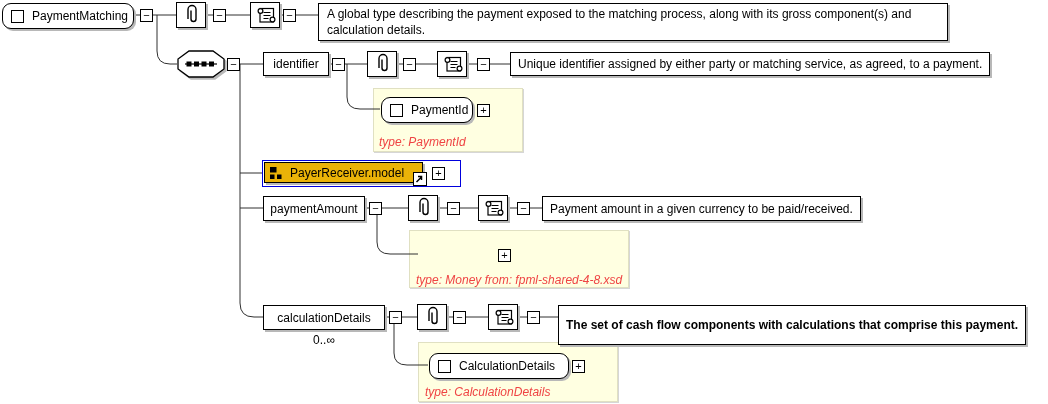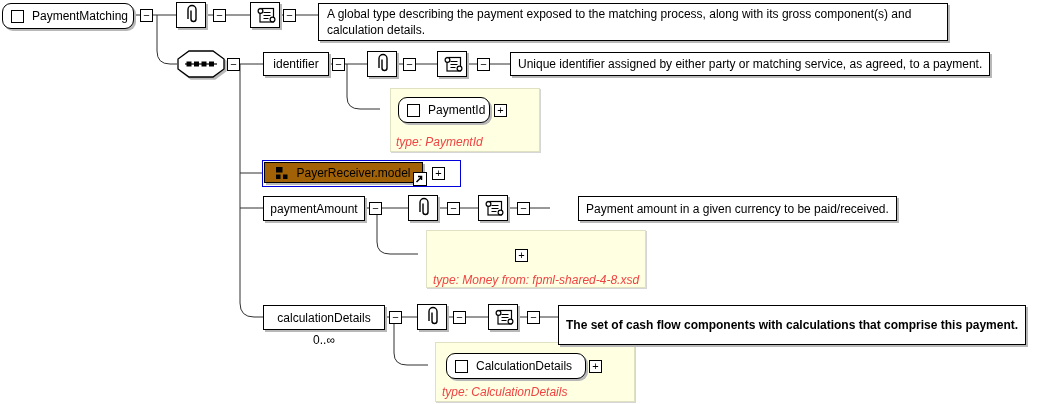--- a/index.html
+++ b/index.html
@@ -1,39 +1,39 @@
 <!DOCTYPE html>
 <html><head>
 <meta charset="utf-8">
 <style>
   html,body{margin:0;padding:0;background:#fff;}
   .canvas{position:relative;width:1048px;height:404px;background:#fff;overflow:hidden;
           font-family:"Liberation Sans",sans-serif;font-size:12px;color:#000;}
   .abs{position:absolute;box-sizing:border-box;}
-  .panel{background:#ffffe1;border:1px solid #e0e0c2;box-shadow:1px 1px 0 #d6d6d6;z-index:1;margin-left:17px;}
+  .panel{background:#ffffe1;border:1px solid #e0e0c2;box-shadow:1px 1px 0 #d6d6d6;z-index:1;}
   #connectors{position:absolute;left:0;top:0;z-index:2;}
   .node{z-index:3;}
   .rect-box{border:1px solid #000;background:#fff;box-shadow:2px 2px 0 #b8b8b8;
             display:flex;align-items:center;justify-content:center;}
   .round-box{border:1.5px solid #000;border-radius:9px;background:#fff;box-shadow:2px 2px 0 #b8b8b8;
              display:flex;align-items:center;gap:8px;padding:0 8px;}
   .ann-box{border:1px solid #000;background:#fff;box-shadow:2px 2px 0 #b8b8b8;
            padding:1px 7px;display:flex;align-items:center;white-space:nowrap;}
   .ann-multi{display:block;white-space:normal;line-height:16px;padding:2px 8px;}
   .toggle{width:13px;height:13px;background:#fff;border:1px solid #000;box-sizing:border-box;
           text-align:center;font-size:11px;line-height:10px;cursor:pointer;z-index:4;}
   .elem-icon{width:13px;height:13px;border:1.5px solid #000;background:#fff;box-sizing:border-box;flex:0 0 auto;}
   .icon-box{border:1px solid #000;background:#fff;box-shadow:2px 2px 0 #b8b8b8;
             display:flex;align-items:center;justify-content:center;}
   .type-note{color:#ef4444;white-space:nowrap;font-style:italic;}
   .occ{color:#000;text-align:center;}
   .shadowed{filter:drop-shadow(2px 2px 0 #b8b8b8);}
   .groupref{border:1px solid #0000dd;background:#fff;}
   .groupref-inner{position:absolute;left:1px;top:1px;width:159px;height:21px;border:1px solid #000;
-                  background:#a16207;box-shadow:2px 2px 0 #b8b8b8;display:flex;align-items:center;gap:7px;padding:0 5px;box-sizing:border-box;justify-content:center;}
+                  background:#eab308;box-shadow:2px 2px 0 #b8b8b8;display:flex;align-items:center;gap:7px;padding:0 5px;box-sizing:border-box;}
   .linkarrow{position:absolute;left:150px;top:11px;width:12px;height:12px;border:1px solid #000;
              background:#fff;z-index:5;cursor:pointer;}
   .nowrap{white-space:nowrap;}
 </style>
 </head>
 <body>
 
 <div class="canvas">
 
   <div class="abs panel" style="left:373px;top:88px;width:150px;height:64px;">
@@ -174,21 +174,21 @@
       <g stroke="#000" stroke-width="1.2" fill="#fff">
         <rect x="9" y="6.5" width="13.5" height="13.5"></rect>
         <circle cx="9.5" cy="9" r="2.4"></circle>
         <circle cx="21.5" cy="17.5" r="2.4"></circle>
         <path d="M12.5 10.5 h7 M12.5 13.5 h7 M12.5 16.5 h5" fill="none"></path>
       </g>
     </svg>
   </div>
   <div class="abs toggle node" style="left:517px;top:202px;">−</div>
 
-  <div class="abs ann-box node" style="left:578px;top:196px;height:25px;">Payment amount in a given currency to be paid/received.</div>
+  <div class="abs ann-box node" style="left:542px;top:196px;height:25px;">Payment amount in a given currency to be paid/received.</div>
 
   <div class="abs rect-box node" style="left:263px;top:305px;width:122px;height:25px;">calculationDetails</div>
   <div class="abs occ node" style="left:263px;top:333px;width:122px;">0..∞</div>
   <div class="abs toggle node" style="left:389px;top:311px;">−</div>
 
   <div class="abs icon-box node" style="left:417px;top:304px;width:30px;height:26px;">
     <svg width="30" height="26">
       <path d="M11 17 V7.5 a4 4 0 0 1 8 0 V17 a2.5 2.5 0 0 1 -5 0 V8.5" fill="none" stroke="#000" stroke-width="1.4"></path>
     </svg>
   </div>

